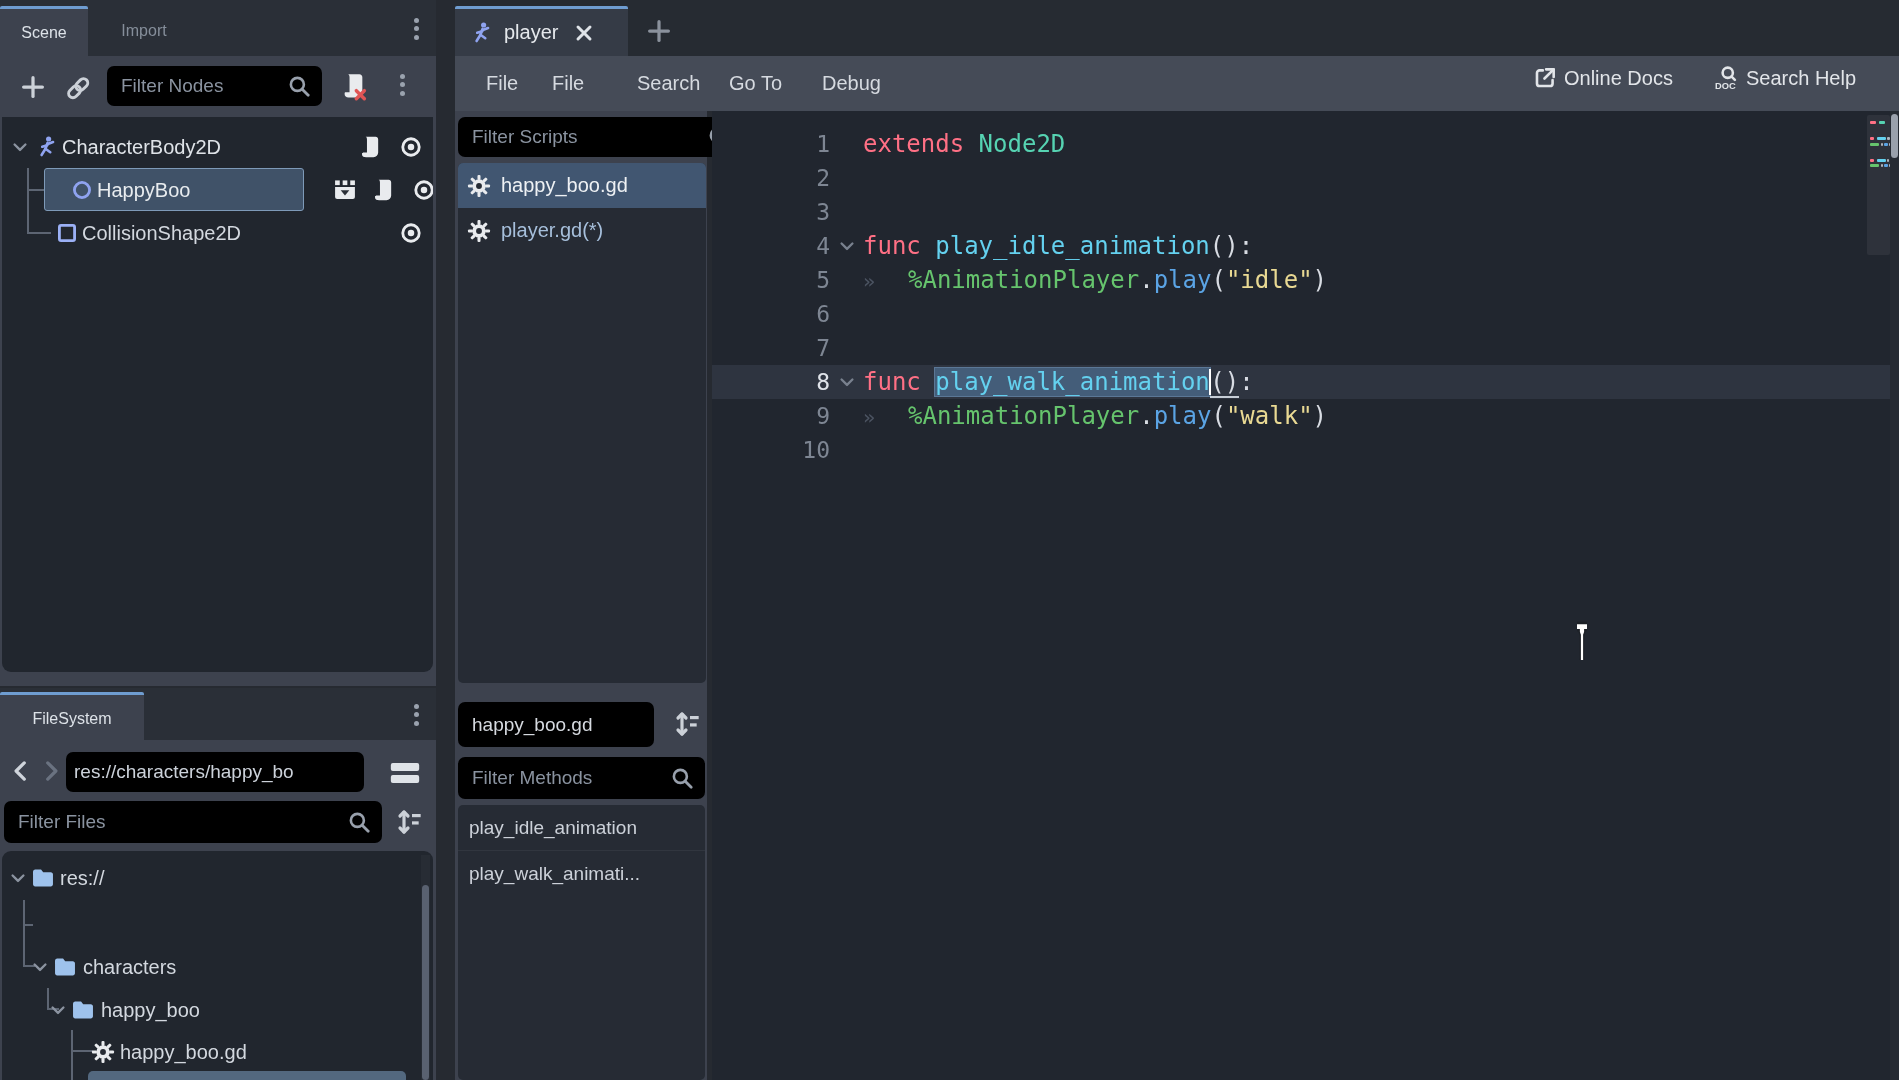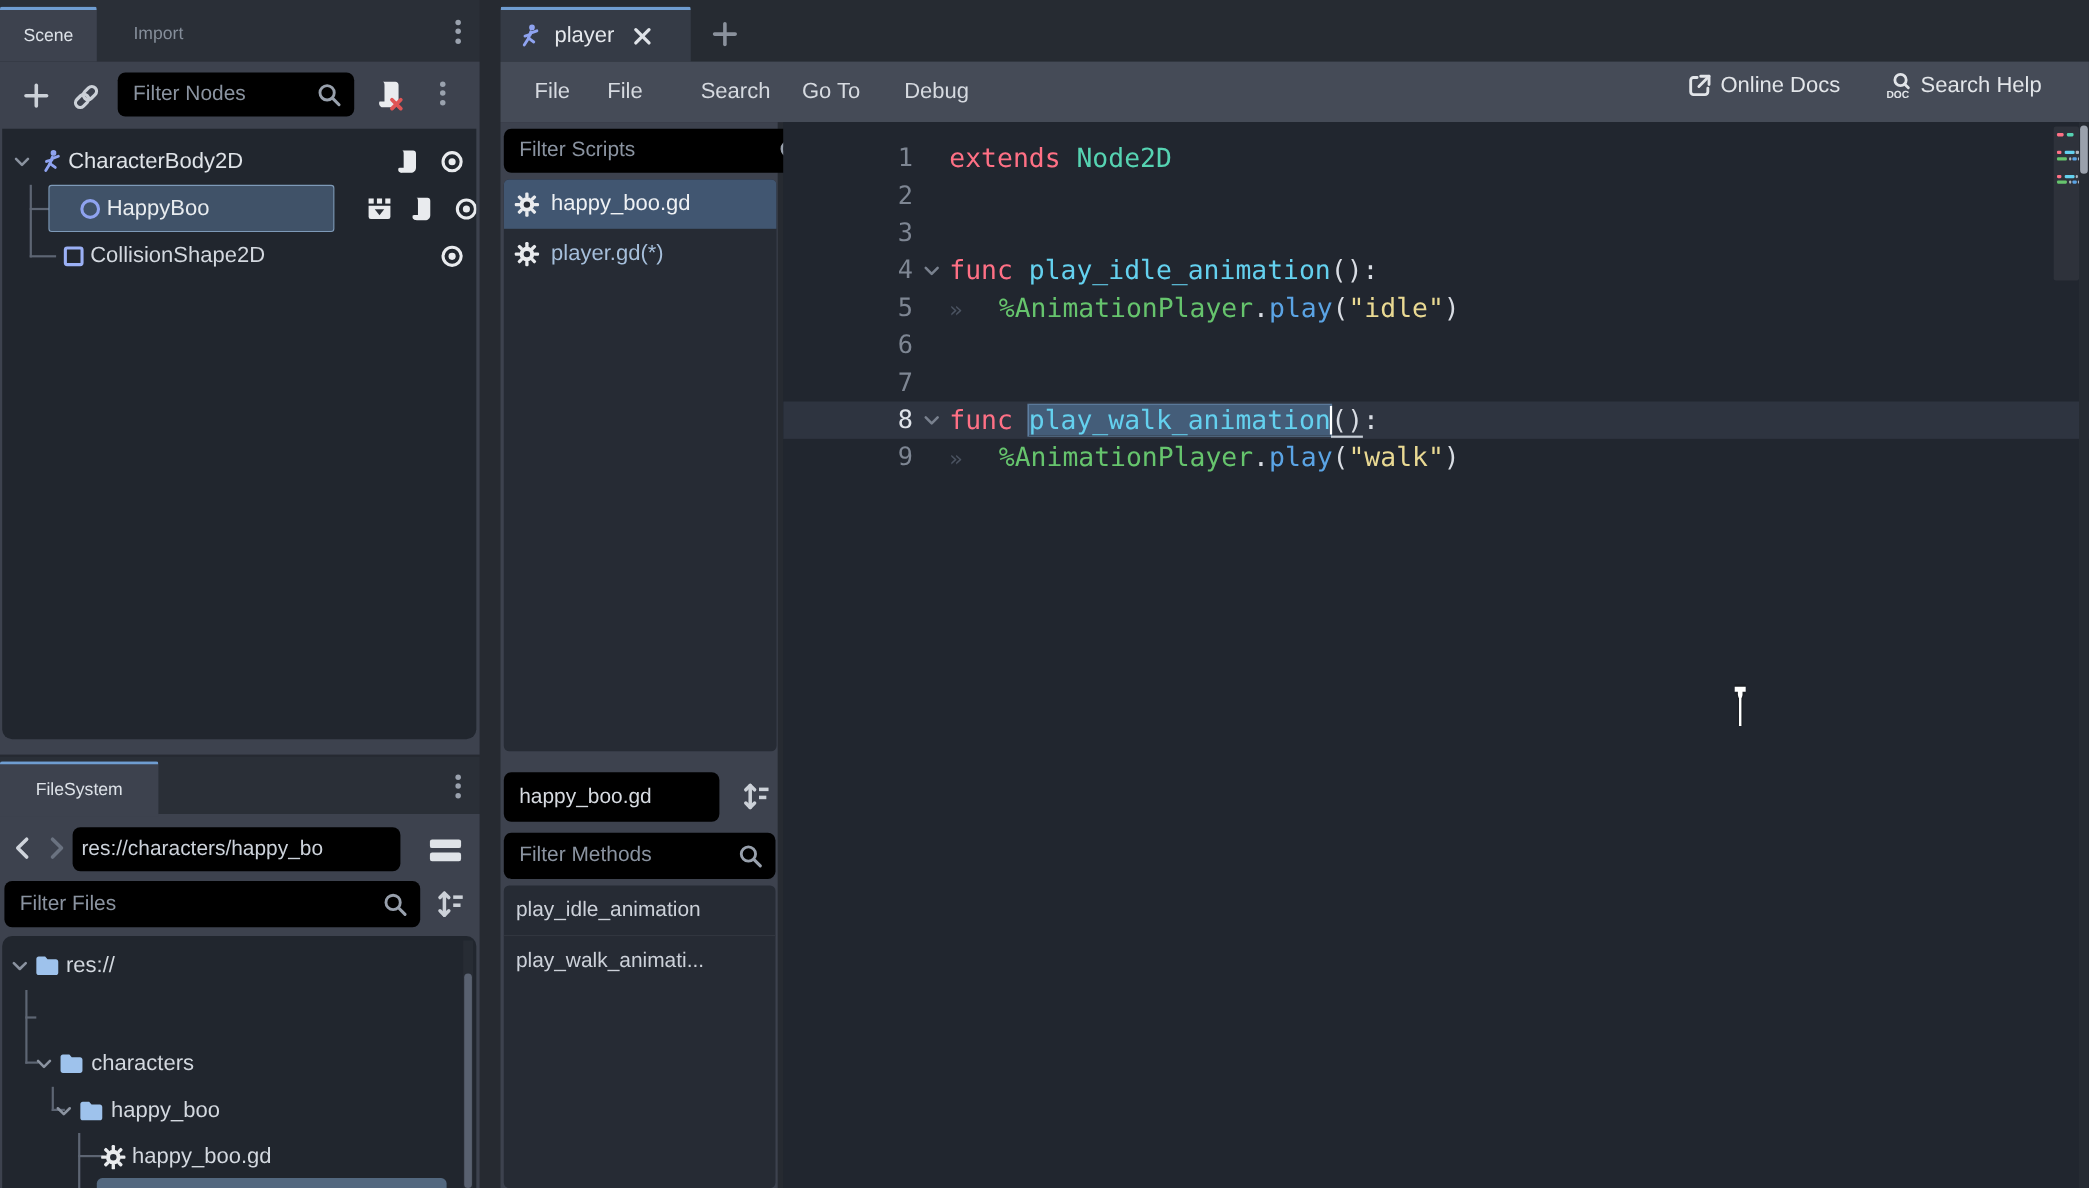--- a/index.html
+++ b/index.html
@@ -470,20 +470,21 @@
         <div class="code-line"><span class="gutter">4</span><span class="foldcol"><span class="icon"><svg width="20" height="20" viewBox="0 0 24 24" fill="none" style="color:#79818e">
                 <path d="M5.5 9 12 15.5 18.5 9" stroke="currentColor" stroke-linecap="round" stroke-linejoin="round" fill="none" stroke-width="2.8"></path>
               </svg></span></span><span class="codetext"><span class="tok tok-kw">func</span><span class="tok tok-plain"> </span><span class="tok tok-fn">play_idle_animation</span><span class="tok tok-plain">():</span></span></div>
         <div class="code-line"><span class="gutter">5</span><span class="foldcol"></span><span class="codetext"><span class="indent-mark">»</span><span class="tok tok-node">%AnimationPlayer</span><span class="tok tok-plain">.</span><span class="tok tok-call">play</span><span class="tok tok-plain">(</span><span class="tok tok-str">"idle"</span><span class="tok tok-plain">)</span></span></div>
         <div class="code-line"><span class="gutter">6</span><span class="foldcol"></span><span class="codetext"></span></div>
         <div class="code-line"><span class="gutter">7</span><span class="foldcol"></span><span class="codetext"></span></div>
         <div class="code-line current"><span class="gutter">8</span><span class="foldcol"><span class="icon"><svg width="20" height="20" viewBox="0 0 24 24" fill="none" style="color:#79818e">
                 <path d="M5.5 9 12 15.5 18.5 9" stroke="currentColor" stroke-linecap="round" stroke-linejoin="round" fill="none" stroke-width="2.8"></path>
               </svg></span></span><span class="codetext"><span class="tok tok-kw">func</span><span class="tok tok-plain"> </span><span class="tok tok-fn sel">play_walk_animation</span><span class="caret"></span><span class="tok tok-plain u">()</span><span class="tok tok-plain">:</span></span></div>
         <div class="code-line"><span class="gutter">9</span><span class="foldcol"></span><span class="codetext"><span class="indent-mark">»</span><span class="tok tok-node">%AnimationPlayer</span><span class="tok tok-plain">.</span><span class="tok tok-call">play</span><span class="tok tok-plain">(</span><span class="tok tok-str">"walk"</span><span class="tok tok-plain">)</span></span></div>
+        <div class="code-line"><span class="gutter">10</span><span class="foldcol"></span><span class="codetext"></span></div>
       </div>
     <div id="minimap" style="left:1155px;top:4px;width:23px;height:140px;background:rgba(255,255,255,0.06);border-radius:2px;">
         <span class="mm-mark" style="left:3px;top:6px;width:6.3px;background:#ff7085"></span>
         <span class="mm-mark" style="left:12.3px;top:6px;width:5.4px;background:#56d3b2"></span>
         <span class="mm-mark" style="left:3px;top:22.200000000000003px;width:3.6px;background:#ff7085"></span>
         <span class="mm-mark" style="left:9.6px;top:22.200000000000003px;width:9px;background:#64d1ef"></span>
         <span class="mm-mark" style="left:20.1px;top:22.200000000000003px;width:2.7px;background:#aeb4bd"></span>
         <span class="mm-mark" style="left:3px;top:27.6px;width:9px;background:#66c46d"></span>
         <span class="mm-mark" style="left:13.5px;top:27.6px;width:2px;background:#aeb4bd"></span>
         <span class="mm-mark" style="left:17px;top:27.6px;width:3.6px;background:#5ba4e5"></span>

